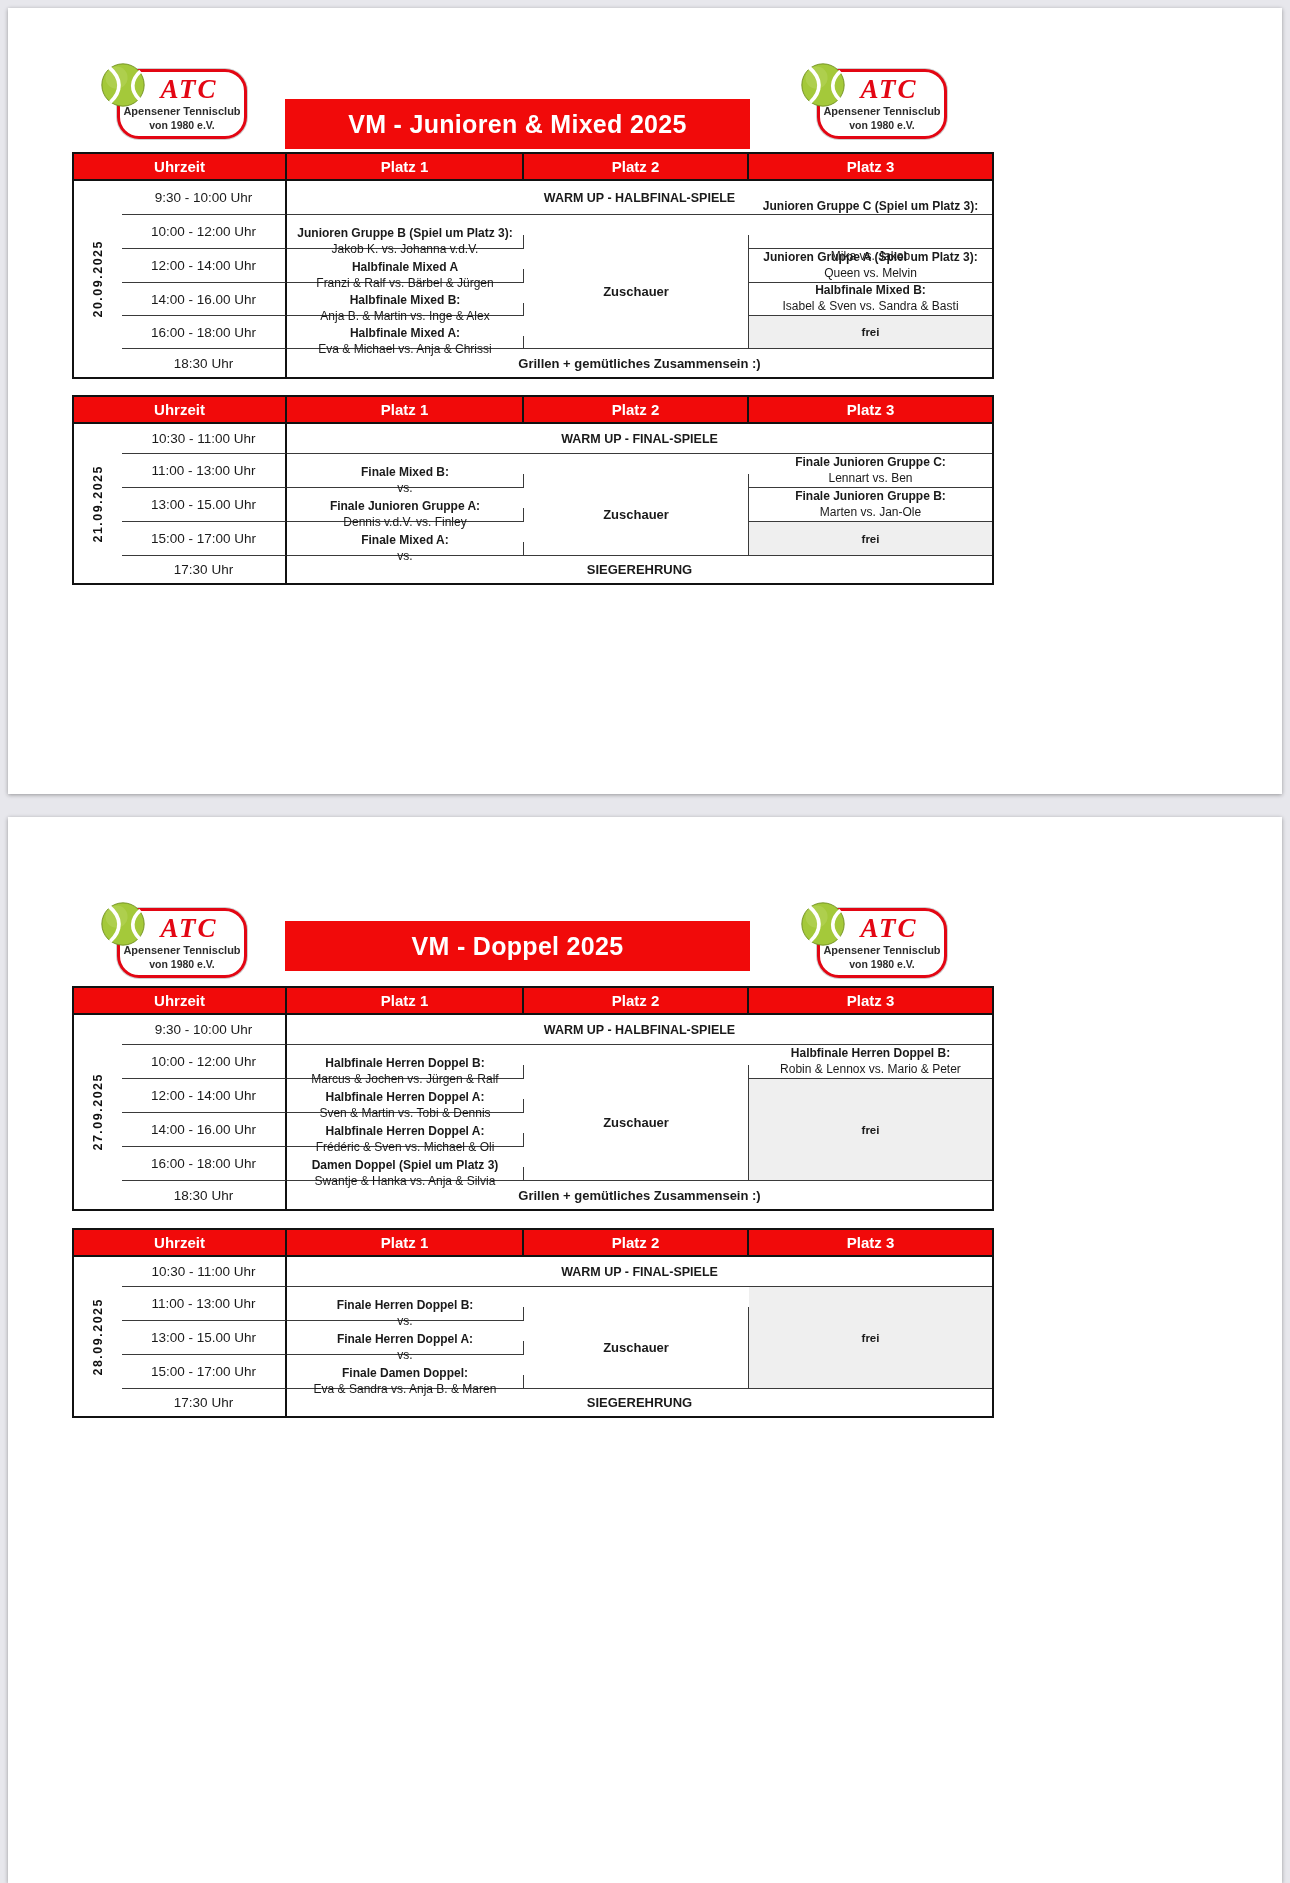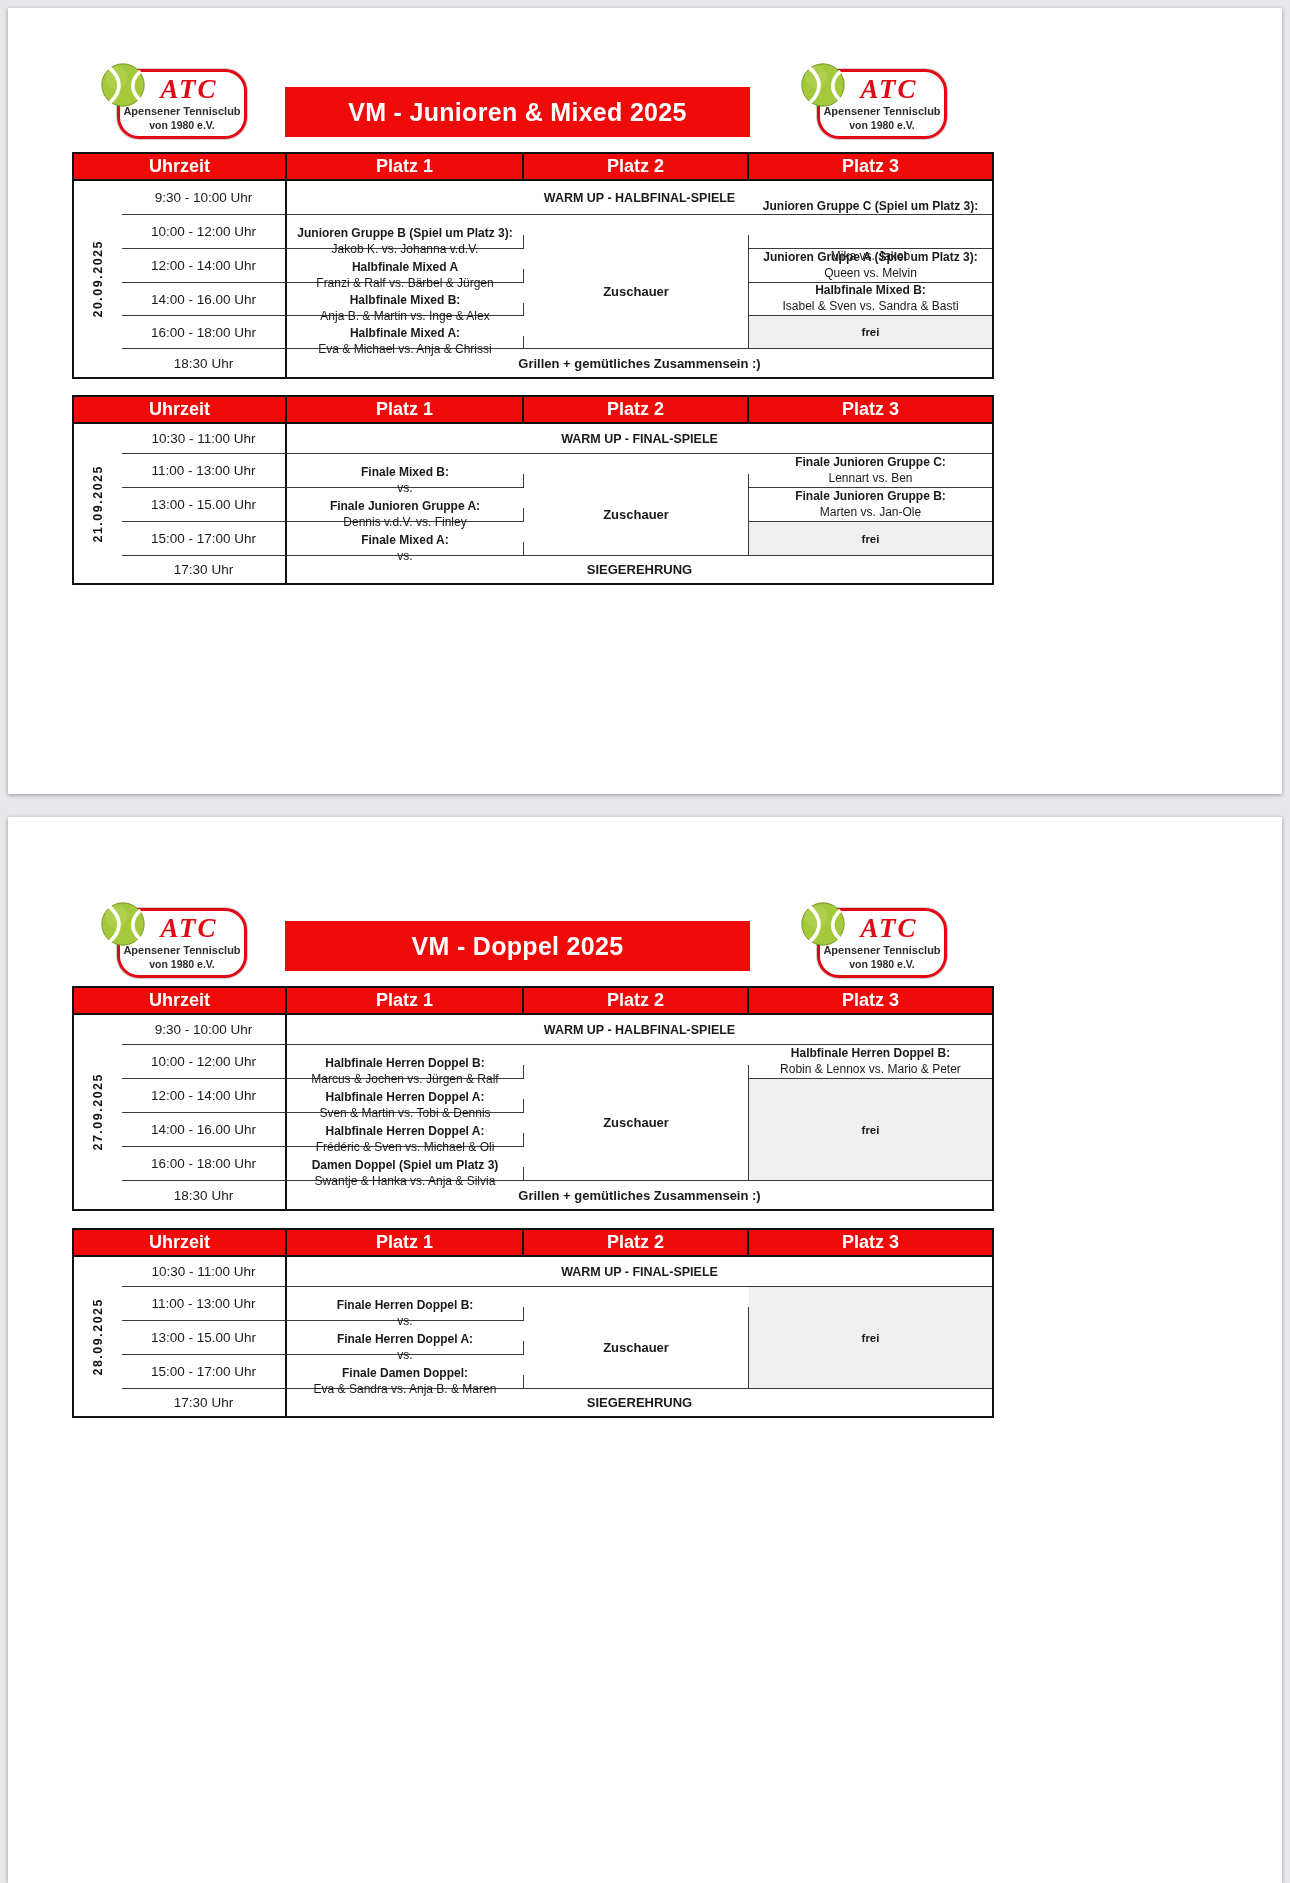--- a/index.html
+++ b/index.html
@@ -42,21 +42,21 @@
   }
   .banner .bt{color:#fff;font-weight:bold;font-size:25px;letter-spacing:.3px;}
 
   
   .tbl{
     position:absolute;display:grid;
     grid-template-columns:48px 165px 237px 225px 243px;
     border:2.5px solid #111;background:#fff;
   }
   .hc{
-    background:var(--red,#f10a0a);color:#fff;font-weight:bold;font-size:18px;
+    background:var(--red,#f10a0a);color:#fff;font-weight:bold;font-size:15px;
     display:flex;align-items:center;justify-content:center;
     border-right:2.5px solid #111;border-bottom:2.5px solid #111;
   }
   .hc.last{border-right:none;text-align:right;}
   .datec{display:flex;align-items:center;justify-content:center;}
   .datec span{
     writing-mode:vertical-rl;transform:rotate(180deg);
     font-weight:bold;font-size:12.5px;letter-spacing:1.5px;color:#111;
   }
   .timec{
@@ -90,21 +90,21 @@
       <div class="l2">von 1980 e.V.</div>
     </div>
     <svg width="46" height="46" viewBox="0 0 50 50">
       <circle cx="25" cy="25" r="23" fill="#a4c93a" stroke="#6f8f1f" stroke-width="1"></circle>
       <circle cx="18" cy="17" r="12" fill="#b6d45c" opacity="0.55"></circle>
       <path d="M10 6 C 24 18, 24 32, 11 44" stroke="#ffffff" stroke-width="4" fill="none"></path>
       <path d="M44 10 C 33 20, 33 31, 43 41" stroke="#ffffff" stroke-width="4" fill="none"></path>
     </svg>
   </div>
 
-  <div class="banner" style="top:79px;">
+  <div class="banner" style="top:91px;">
     <span class="bt">VM - Junioren &amp; Mixed 2025</span>
   </div>
 
   <div class="logo" style="left:792px;top:54px;">
     <div class="frame">
       <div class="abbr">ATC</div>
       <div class="l1">Apensener Tennisclub</div>
       <div class="l2">von 1980 e.V.</div>
     </div>
     <svg width="46" height="46" viewBox="0 0 50 50">

